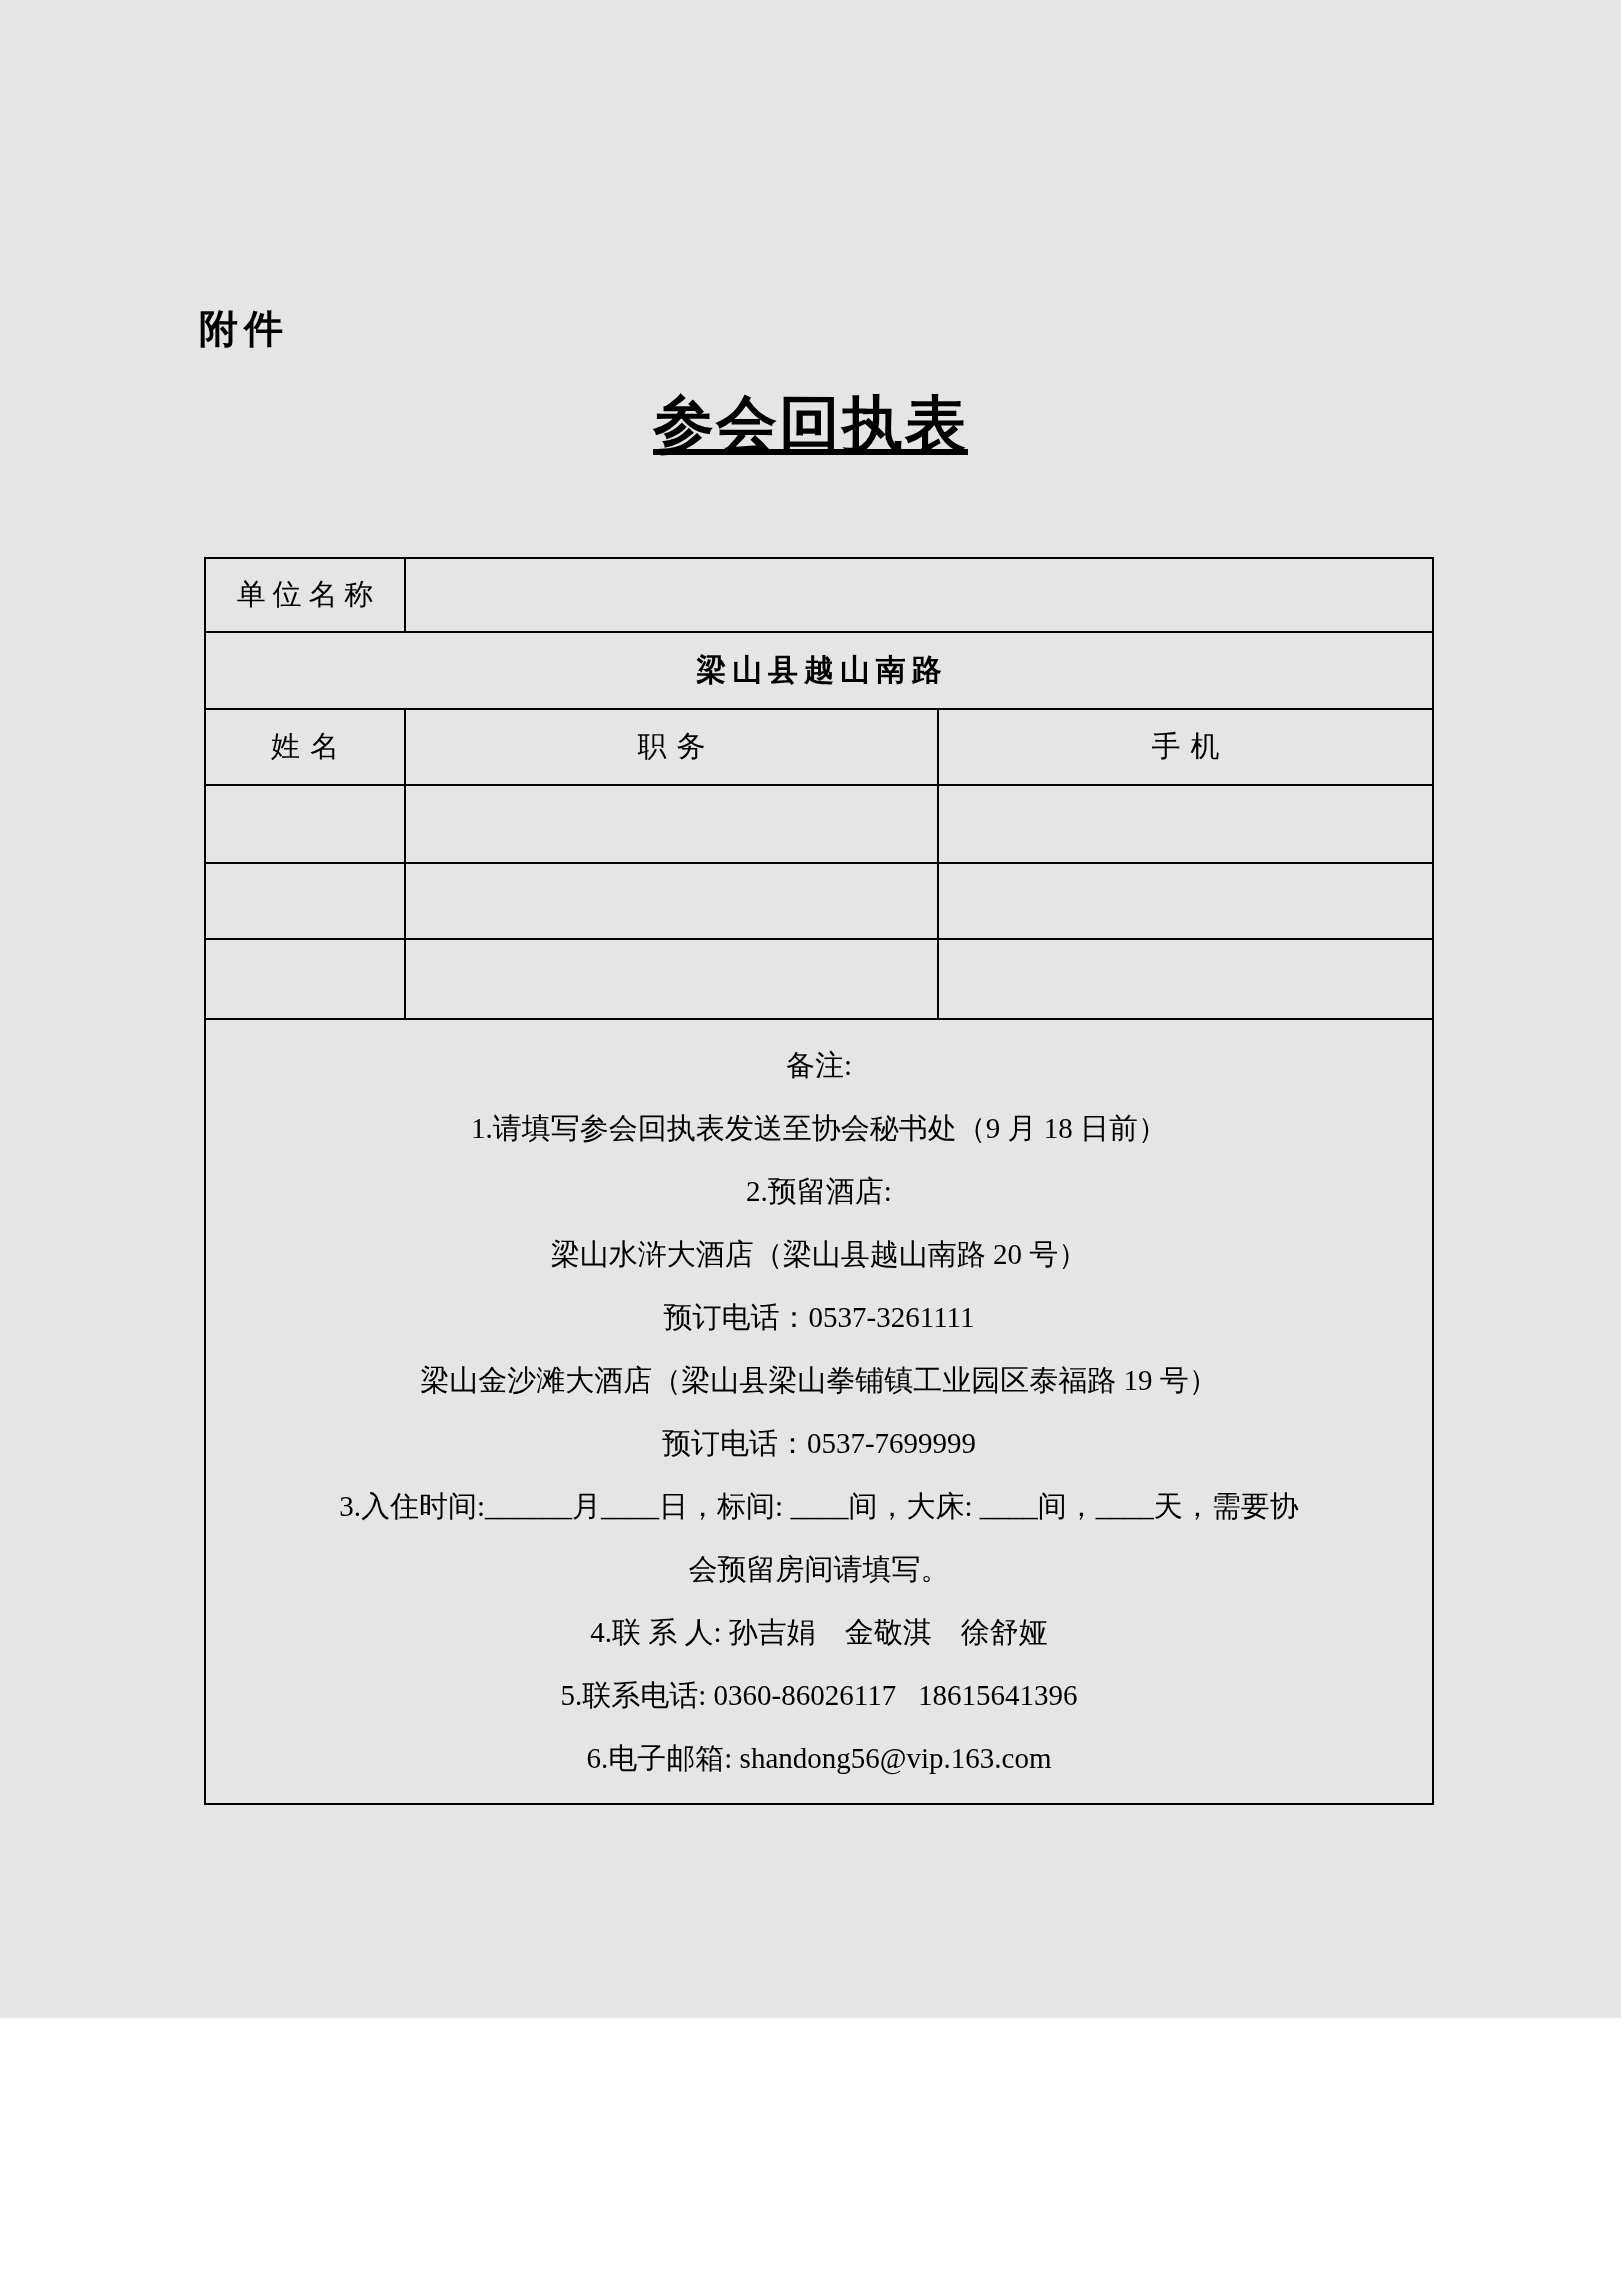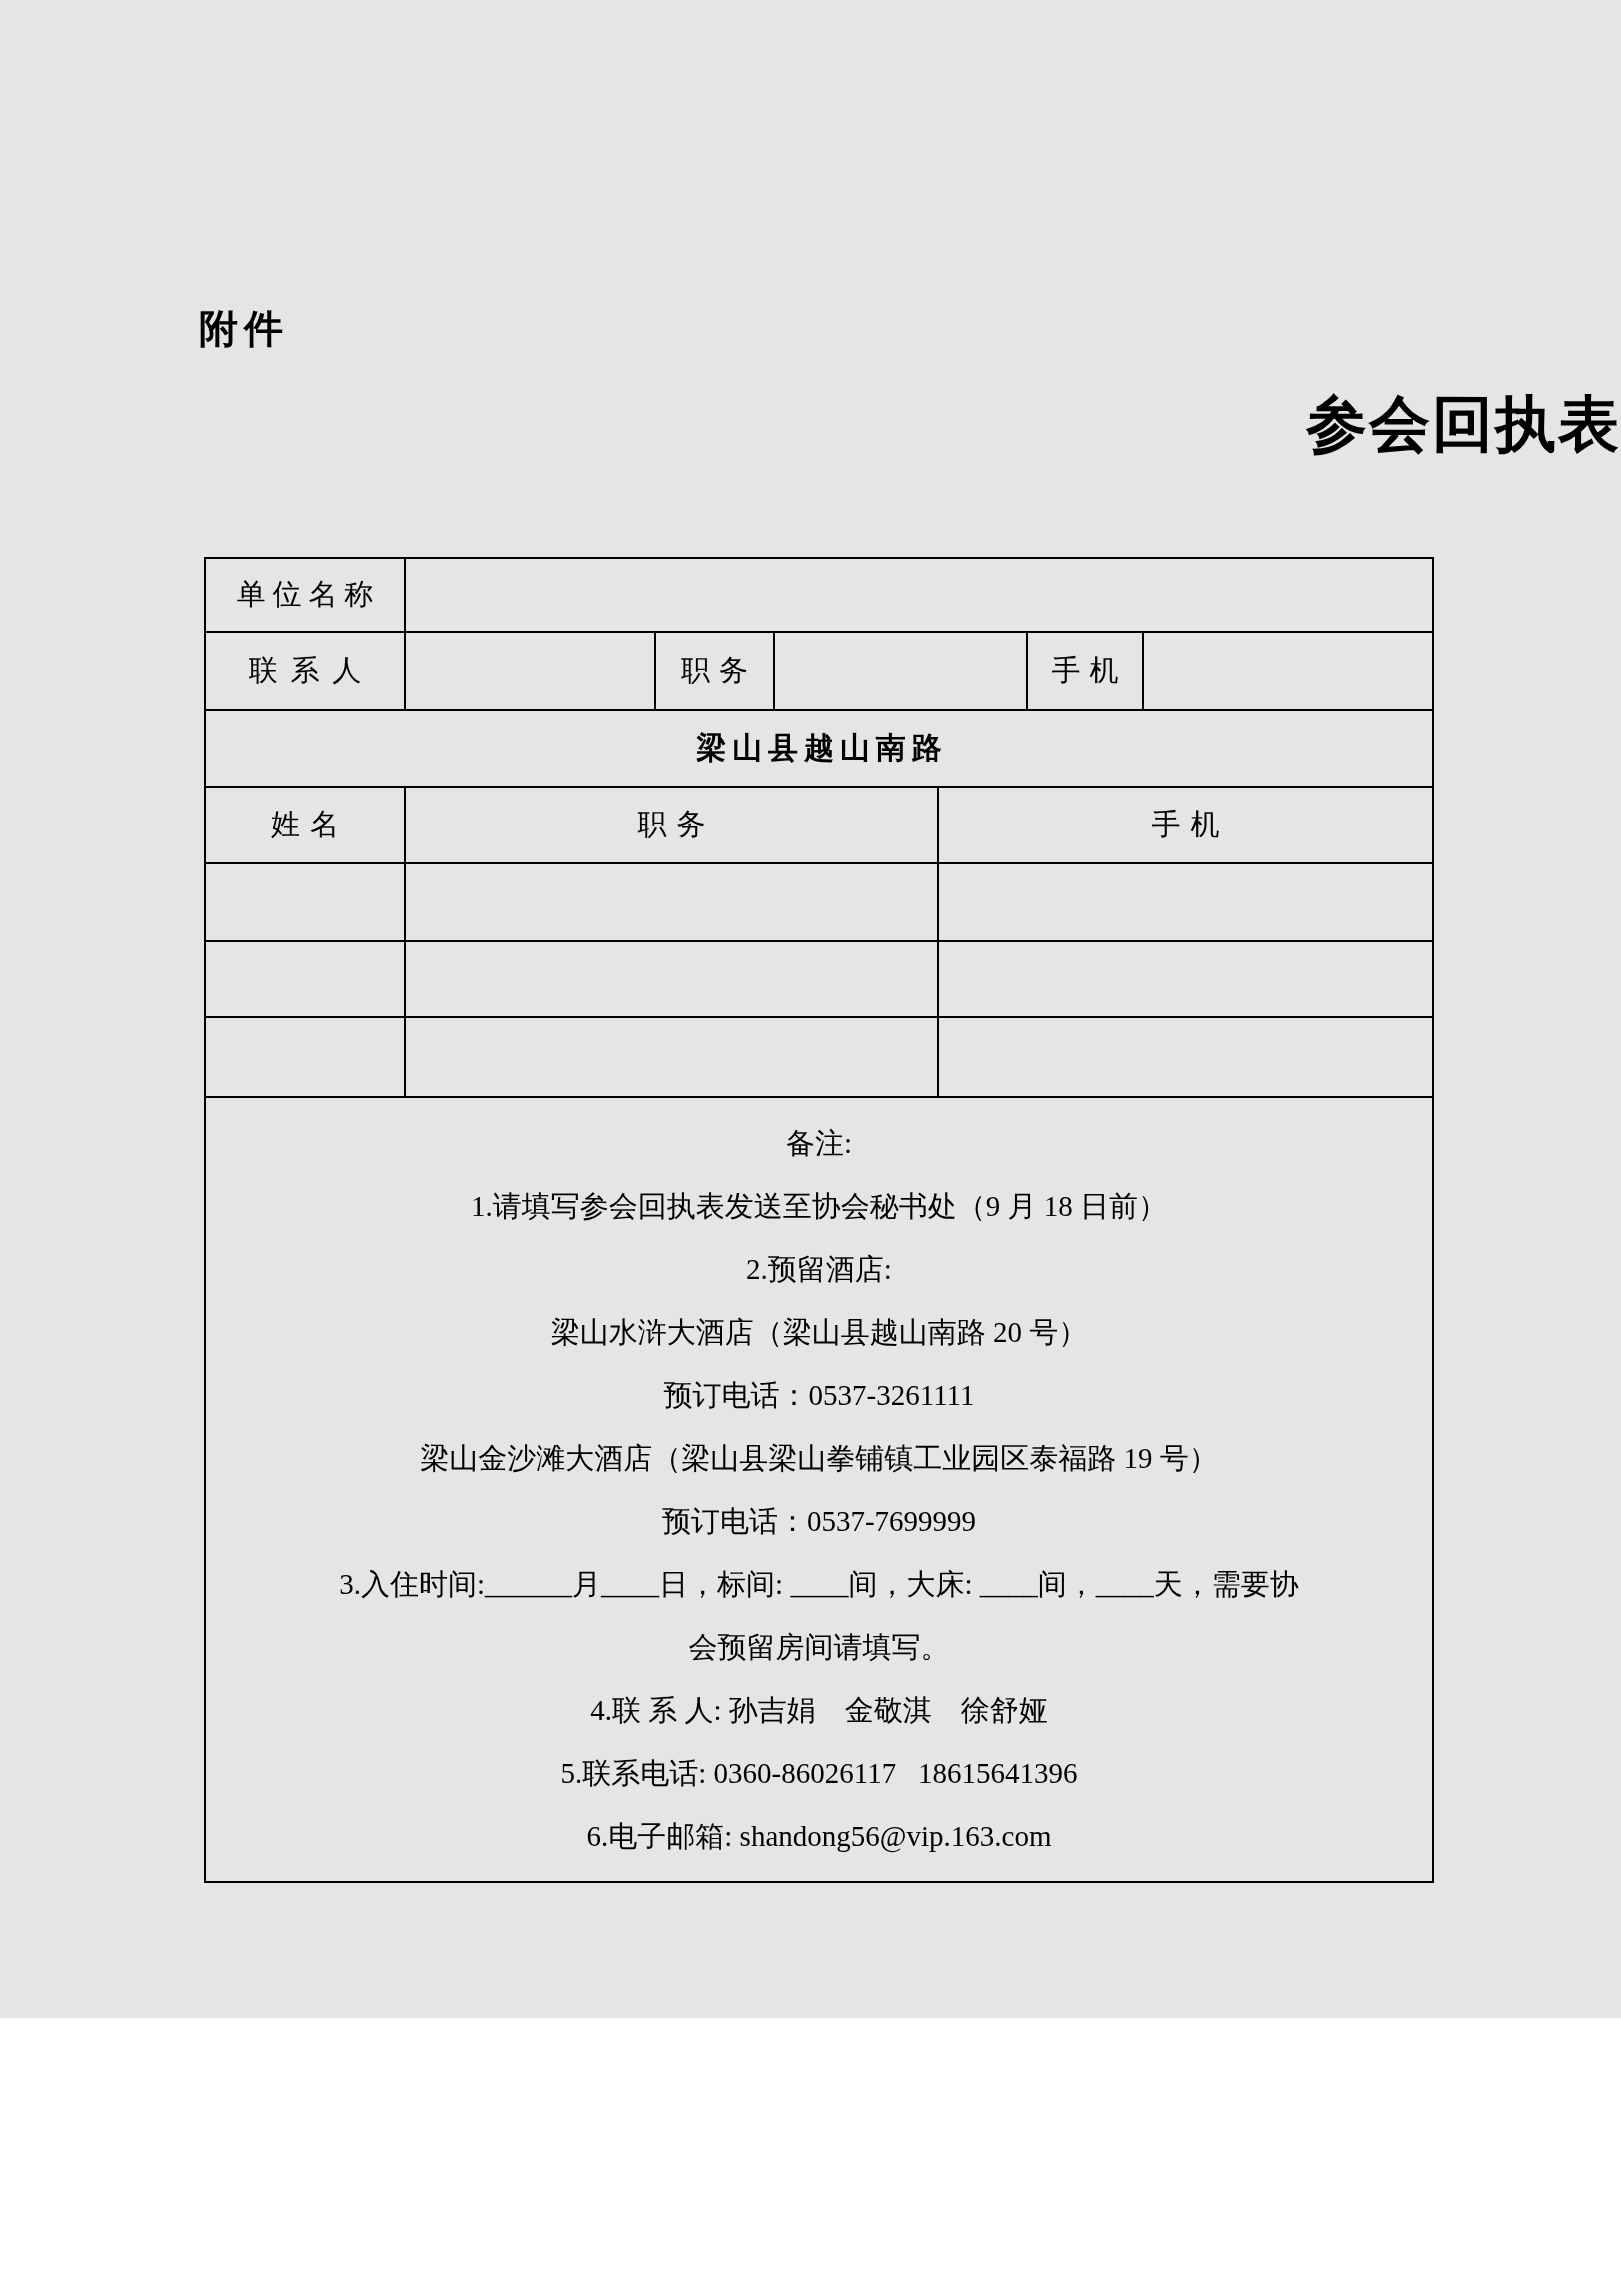--- a/index.html
+++ b/index.html
@@ -19,24 +19,25 @@
     font-family: "Liberation Sans", "DejaVu Sans", sans-serif;
     font-weight: 600;
     font-size: 39px;
     letter-spacing: 5.9px;
   }
   .doc-title {
     position: absolute;
     left: 0;
     top: 384px;
     width: 100%;
-    text-align: right;
+    text-align: center;
     font-size: 61px;
     font-weight: bold;
     letter-spacing: 2px;
+    text-decoration: underline;
   }
   table.form {
     position: absolute;
     left: 204px;
     top: 557px;
     width: 1227px;
     border-collapse: collapse;
     table-layout: fixed;
     border: 2.9px solid #000;
     font-size: 29px;
@@ -100,28 +101,20 @@
       <col style="width:116px">
       <col style="width:290px">
     </colgroup>
 
     <tbody>
         <tr style="height:74px">
       <td class="lbl-unit">单位名称</td>
       <td colspan="6"></td>
     </tr>
 
-    <tr style="height:78px">
-      <td class="lbl-contact">联系人</td>
-      <td></td>
-      <td class="lbl-small">职务</td>
-      <td colspan="2"></td>
-      <td class="lbl-small">手机</td>
-      <td></td>
-    </tr>
 
     <tr style="height:77px">
       <td colspan="7" class="section-title">梁山县越山南路</td>
     </tr>
 
     <tr style="height:76px">
       <td class="col-head">姓名</td>
       <td colspan="3" class="col-head">职务</td>
       <td colspan="3" class="col-head">手机</td>
     </tr>

